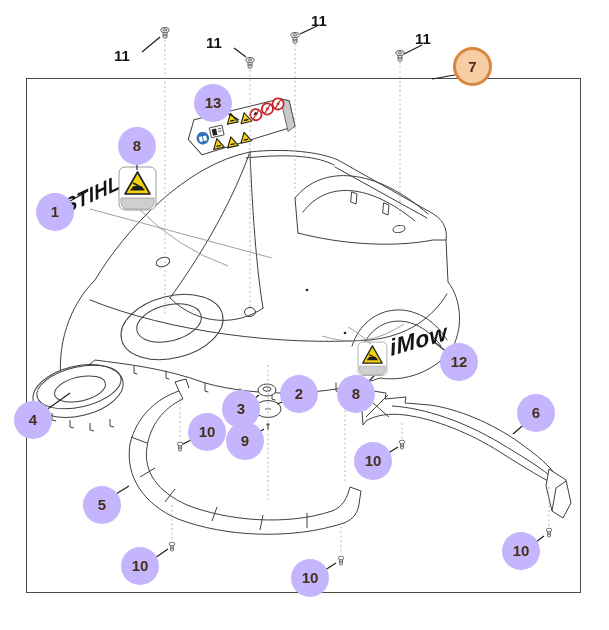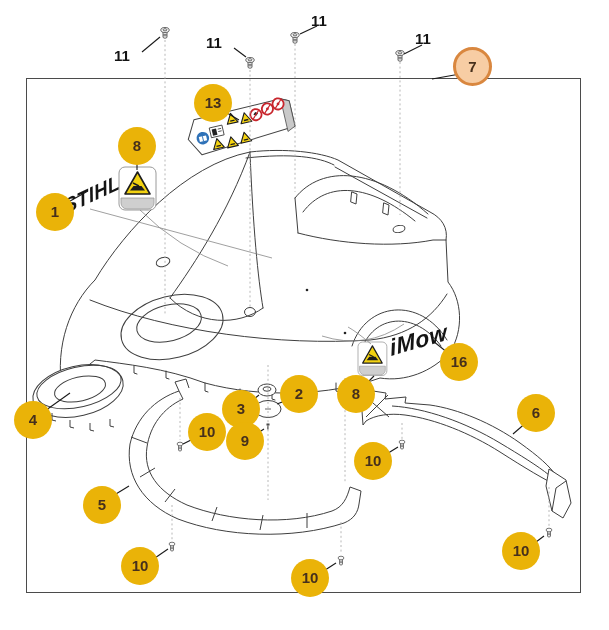--- a/index.html
+++ b/index.html
@@ -2,21 +2,21 @@
 <html><head>
 <meta charset="utf-8">
 <style>
   html,body{margin:0;padding:0;background:#fff;}
   .stage{position:relative;width:609px;height:630px;background:#fff;overflow:hidden;
          font-family:"Liberation Sans",sans-serif;}
   .frame{position:absolute;left:26px;top:78px;width:553px;height:513px;
          border:1.5px solid #4b4b4b;background:#fff;z-index:0;}
   svg.art{position:absolute;left:0;top:0;z-index:1;pointer-events:none;}
   .co{position:absolute;width:38px;height:38px;margin:-19px 0 0 -19px;border-radius:50%;
-      background:#eab308;color:#46301c;font-weight:bold;font-size:15px;line-height:38px;
+      background:#c4b5fd;color:#46301c;font-weight:bold;font-size:15px;line-height:38px;
       text-align:center;z-index:3;cursor:pointer;}
   .co.ringed{width:33px;height:33px;margin:-19px 0 0 -19px;border:3px solid #d9873f;
       line-height:33px;background:#f7cda4;}
   .lbl11{position:absolute;margin:-10px 0 0 -16px;width:32px;text-align:left;
       font-weight:bold;font-size:15px;color:#141414;z-index:3;cursor:pointer;}
 </style>
 </head>
 <body>
 
 <div class="stage">
@@ -212,21 +212,21 @@
   <div class="co" style="left:536px;top:413px">6</div>
   <div class="co ringed" style="left:472px;top:66px">7</div>
   <div class="co" style="left:137px;top:146px">8</div>
   <div class="co" style="left:356px;top:394px">8</div>
   <div class="co" style="left:245px;top:441px">9</div>
   <div class="co" style="left:207px;top:432px">10</div>
   <div class="co" style="left:373px;top:461px">10</div>
   <div class="co" style="left:140px;top:566px">10</div>
   <div class="co" style="left:310px;top:578px">10</div>
   <div class="co" style="left:521px;top:551px">10</div>
-  <div class="co" style="left:459px;top:362px">16</div>
+  <div class="co" style="left:459px;top:362px">12</div>
   <div class="co" style="left:213px;top:103px">13</div>
 
   <div class="lbl11" style="left:130px;top:57px">11</div>
   <div class="lbl11" style="left:222px;top:44px">11</div>
   <div class="lbl11" style="left:327px;top:22px">11</div>
   <div class="lbl11" style="left:431px;top:40px">11</div>
 
 </div>
 
 </body></html>

